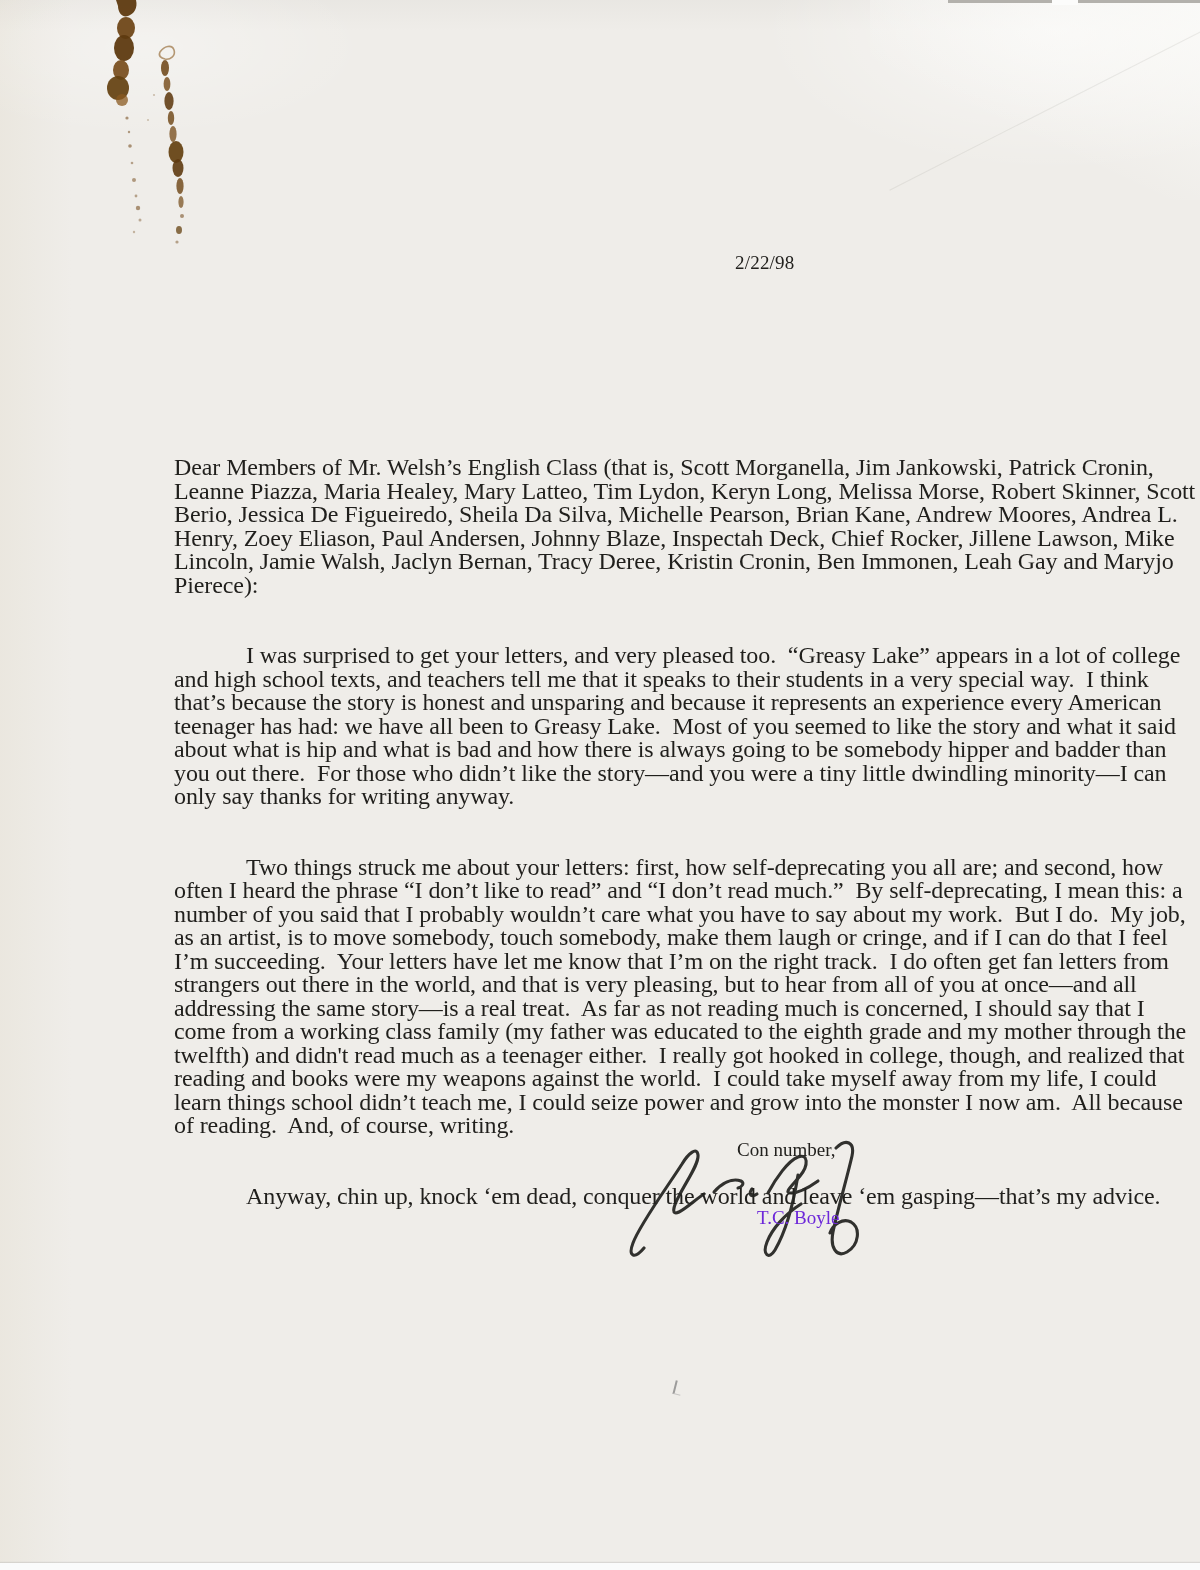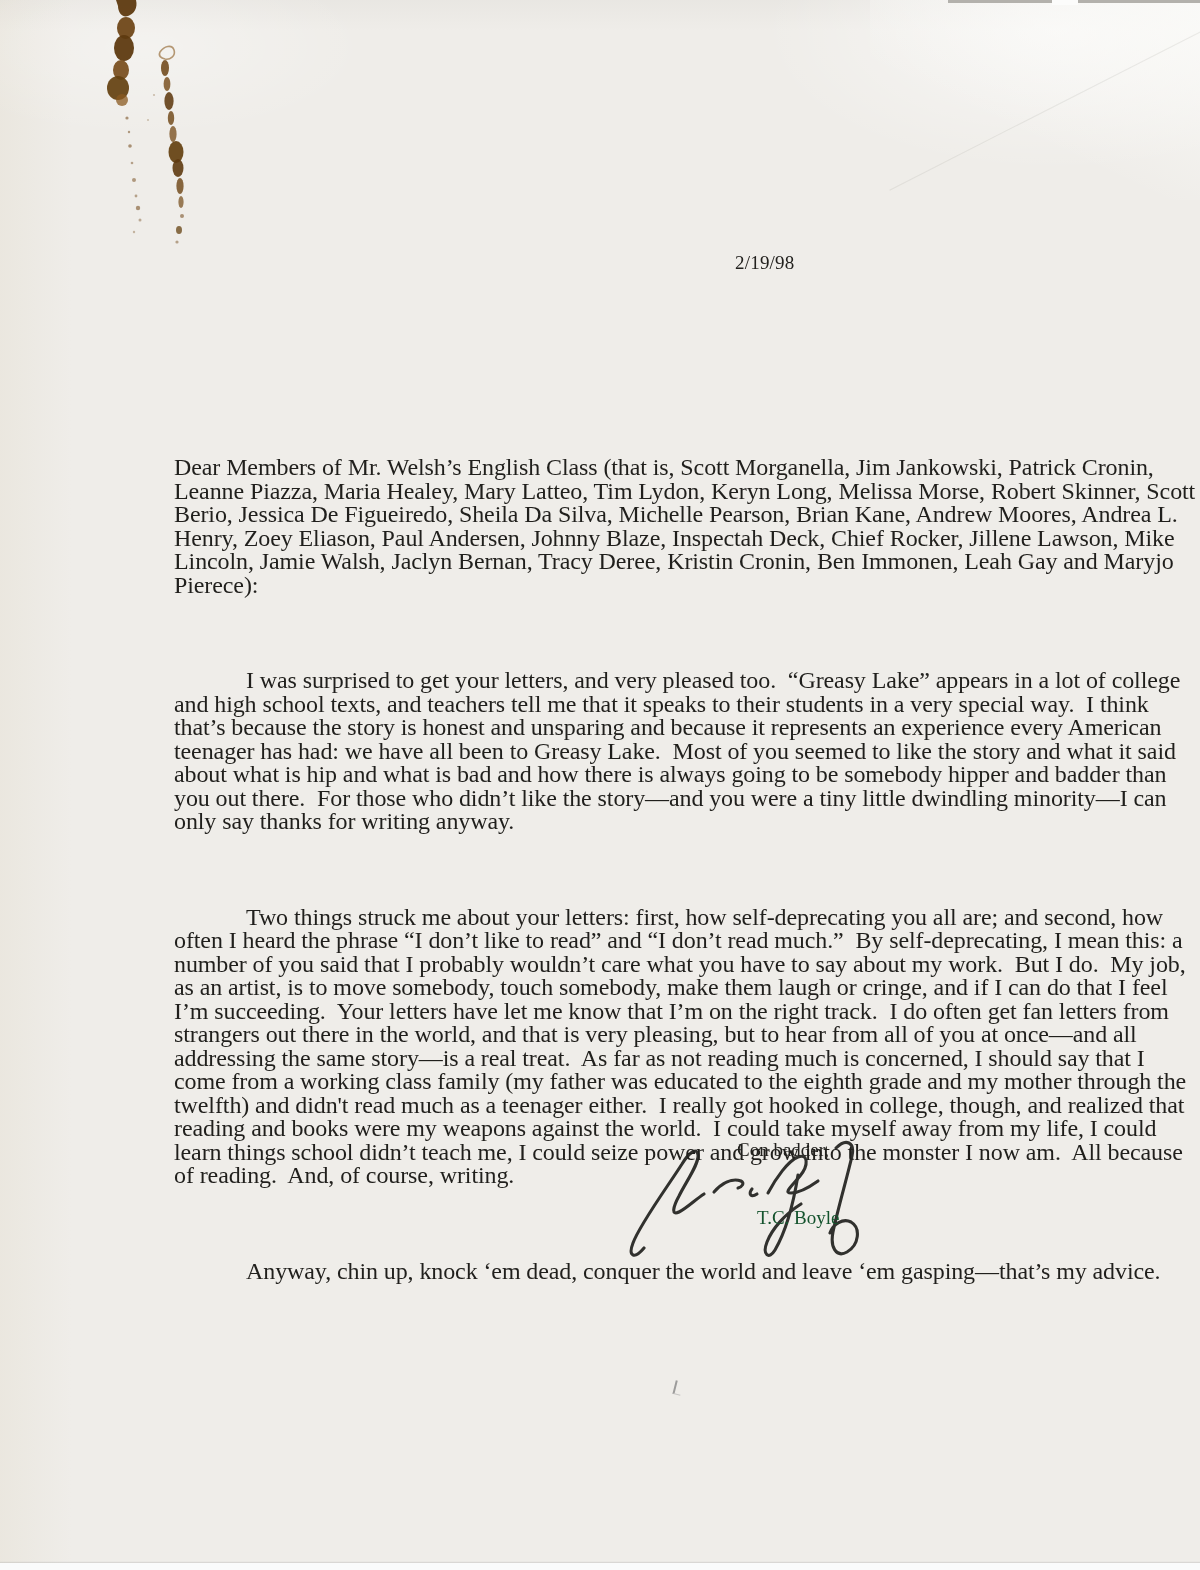--- a/index.html
+++ b/index.html
@@ -47,28 +47,28 @@
     position:absolute; left:735px; top:252px;
     font-size:19px; color:#22211e; letter-spacing:0.2px;
   }
   .body-text {
     position:absolute; left:174px; top:409px; width:900px;
     font-size:24px; line-height:23.5px; color:#201f1c;
     letter-spacing:-0.1px;
     white-space:pre;
   }
   .para { text-indent:0; }
-  .para.indent { text-indent:72px;margin-top:25px; }
+  .para.indent { text-indent:72px; }
   .closing {
     position:absolute; left:737px; top:1139px;
     font-size:19px; color:#22211e;
   }
   .sig-name {
     position:absolute; left:757px; top:1207px;
-    font-size:19px; color:#14532d;
+    font-size:19px; color:#6d28d9;
   }
   .signature {
     position:absolute; left:628px; top:1126px; width:272px; height:152px;
   }
   .stain { position:absolute; left:88px; top:0; width:120px; height:250px; }
   .pencil-mark {
     position:absolute; left:674px; top:1381px; width:6px; height:13px;
     border-left:2px solid rgba(90,90,92,0.55);
     transform:rotate(14deg);
     border-bottom:1px solid rgba(120,120,122,0.35);
@@ -115,21 +115,21 @@
     <circle cx="66" cy="95" r="1.1" opacity="0.3"></circle>
   </g>
 </svg>
 
 <div class="fold"></div>
 <div class="crease"></div>
 <div class="top-edge"></div>
 <div class="top-edge-notch"></div>
 <div class="bottom-edge"></div>
 
-<div class="date">2/19/98</div>
+<div class="date">2/22/98</div>
 
 <div class="body-text">
   <div class="para">Dear Members of Mr. Welsh’s English Class (that is, Scott Morganella, Jim Jankowski, Patrick Cronin,
 Leanne Piazza, Maria Healey, Mary Latteo, Tim Lydon, Keryn Long, Melissa Morse, Robert Skinner, Scott
 Berio, Jessica De Figueiredo, Sheila Da Silva, Michelle Pearson, Brian Kane, Andrew Moores, Andrea L.
 Henry, Zoey Eliason, Paul Andersen, Johnny Blaze, Inspectah Deck, Chief Rocker, Jillene Lawson, Mike
 Lincoln, Jamie Walsh, Jaclyn Bernan, Tracy Deree, Kristin Cronin, Ben Immonen, Leah Gay and Maryjo
 Pierece):</div>
   <div class="para indent">I was surprised to get your letters, and very pleased too.  “Greasy Lake” appears in a lot of college
 and high school texts, and teachers tell me that it speaks to their students in a very special way.  I think
@@ -146,21 +146,21 @@
 strangers out there in the world, and that is very pleasing, but to hear from all of you at once—and all
 addressing the same story—is a real treat.  As far as not reading much is concerned, I should say that I
 come from a working class family (my father was educated to the eighth grade and my mother through the
 twelfth) and didn't read much as a teenager either.  I really got hooked in college, though, and realized that
 reading and books were my weapons against the world.  I could take myself away from my life, I could
 learn things school didn’t teach me, I could seize power and grow into the monster I now am.  All because
 of reading.  And, of course, writing.</div>
   <div class="para indent">Anyway, chin up, knock ‘em dead, conquer the world and leave ‘em gasping—that’s my advice.</div>
 </div>
 
-<div class="closing">Con badder,</div>
+<div class="closing">Con number,</div>
 
 <svg class="signature" viewBox="0 0 272 152" xmlns="http://www.w3.org/2000/svg">
   <g fill="none" stroke="#232320" stroke-width="3.1" stroke-linecap="round" stroke-linejoin="round" opacity="0.93">
     <path d="M16 122 C 6 134, 0 130, 5 117 C 12 98, 40 60, 54 38 C 60 28, 69 20, 70 29 C 71 38, 59 54, 51 70 C 45 81, 43 90, 51 86 C 59 82, 68 73, 76 68"></path>
     <path d="M86 66 C 94 57, 104 52, 113 55 C 117 57, 114 61, 110 62"></path>
     <path d="M124 63 C 120 68, 123 72, 129 68"></path>
     <path d="M140 67 C 148 52, 160 35, 170 31 C 180 27, 181 39, 172 50 C 164 60, 155 67, 163 67 C 173 67, 183 60, 190 55"></path>
     <path d="M170 49 C 166 74, 158 105, 147 124 C 141 134, 134 129, 139 116 C 144 103, 157 88, 173 78"></path>
     <path d="M208 22 C 218 12, 227 16, 224 30 C 219 52, 210 82, 205 106 C 202 121, 208 132, 219 126 C 231 119, 233 102, 223 96 C 215 92, 205 98, 202 107"></path>
   </g>

